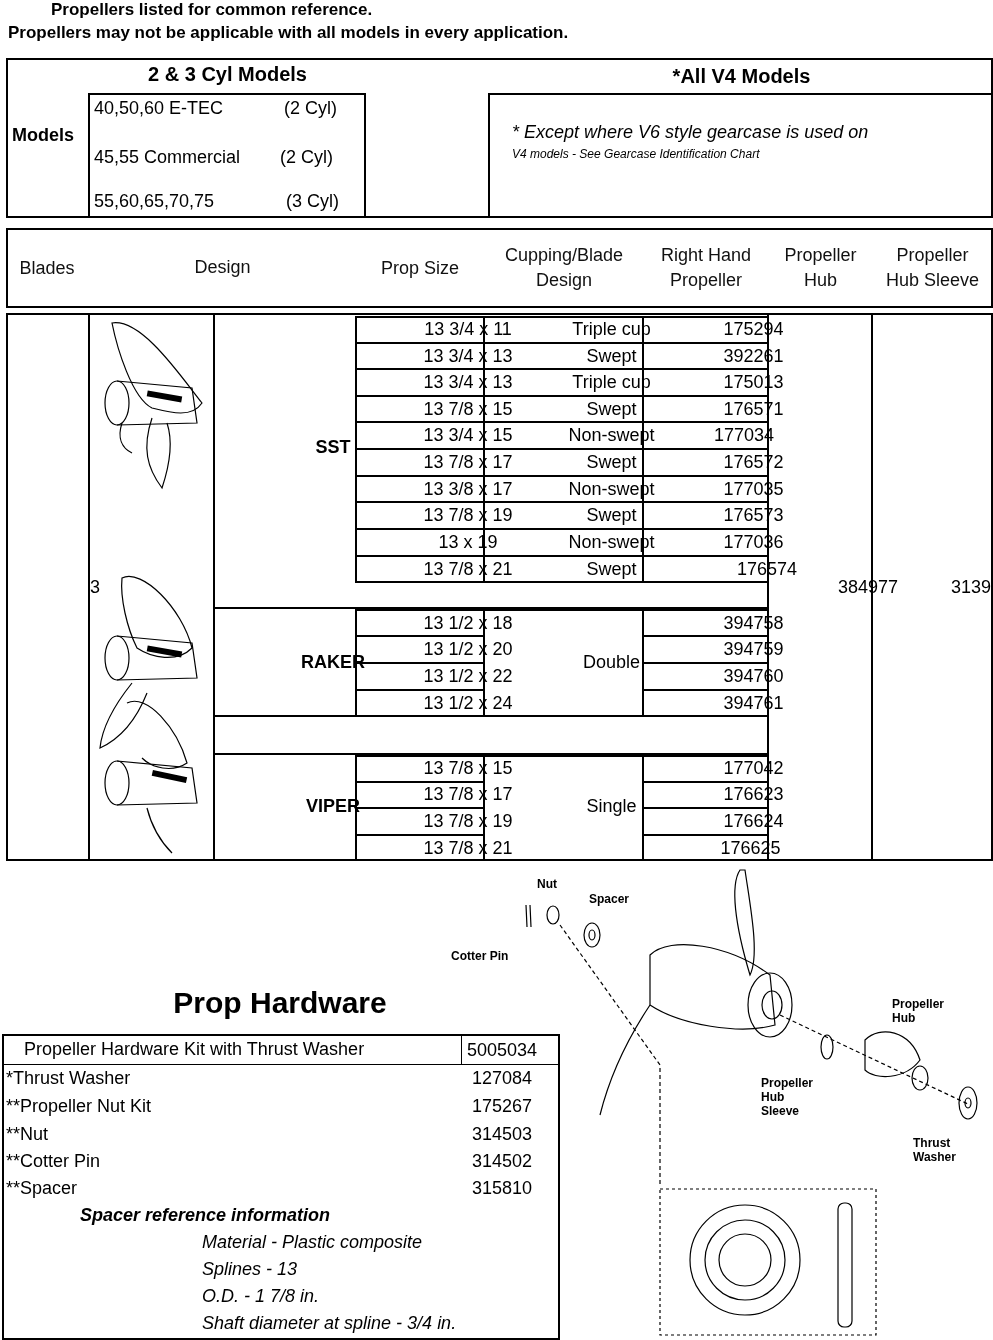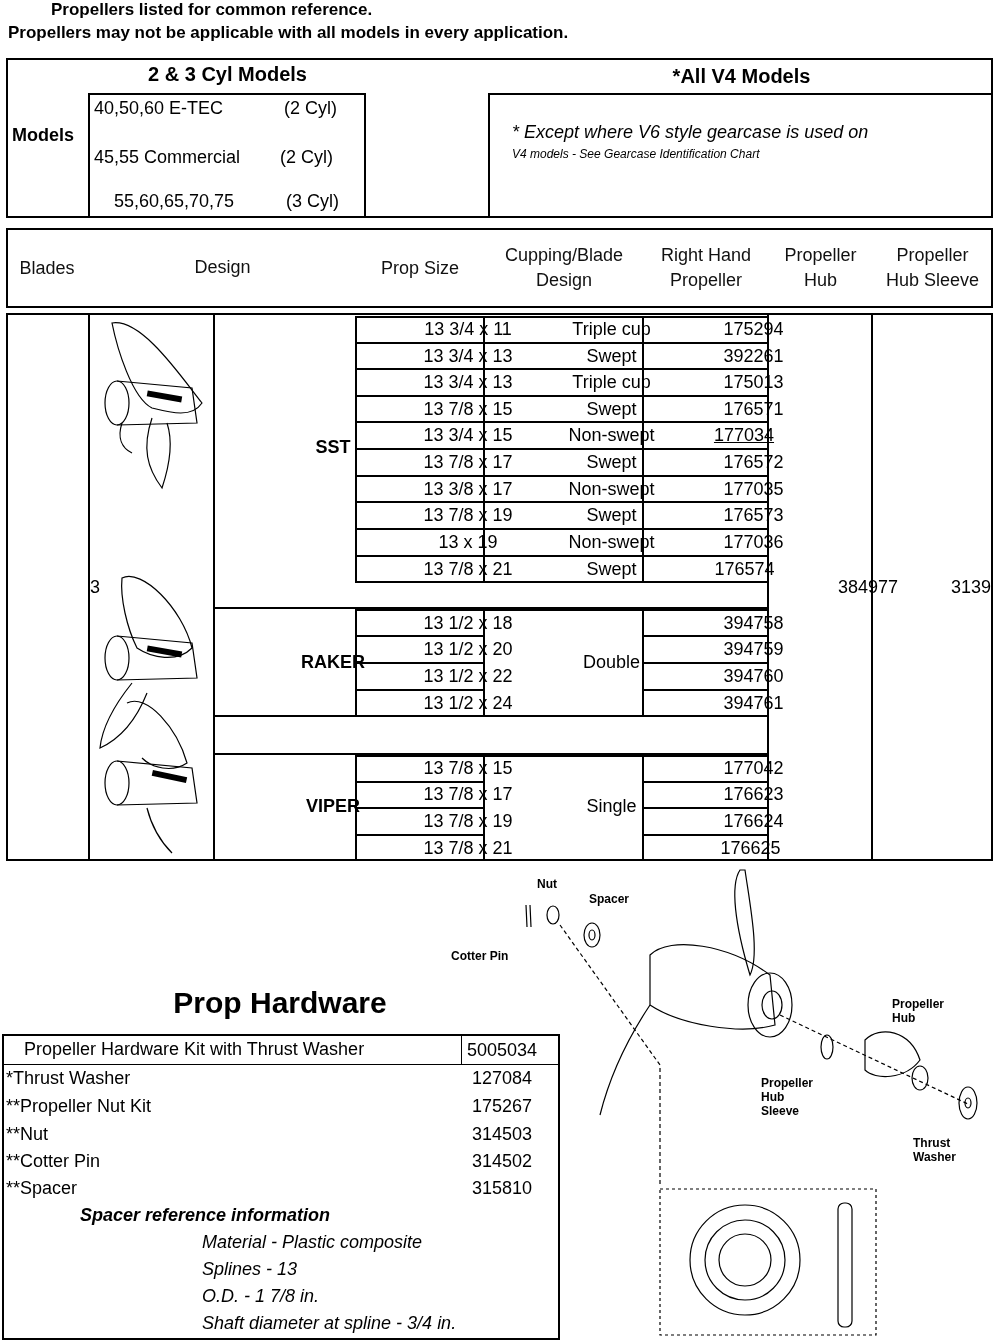--- a/index.html
+++ b/index.html
@@ -30,21 +30,21 @@
   <div class="box" style="left:6px; top:58px; width:987px; height:160px;"></div>
   <div class="abs center" style="left:90px; top:63px; width:275px; font-size:20px; font-weight:bold;">2 &amp; 3 Cyl Models</div>
   <div class="abs" style="left:12px; top:125px; font-size:18px; font-weight:bold;">Models</div>
   <div class="box" style="left:88px; top:93px; width:278px; height:125px;"></div>
   <div class="models-row" style="left:94px; top:98px;">
     <span>40,50,60 E-TEC</span>
   </div>
   <div class="models-row" style="left:284px; top:98px;">(2 Cyl)</div>
   <div class="models-row" style="left:94px; top:147px;">45,55 Commercial</div>
   <div class="models-row" style="left:280px; top:147px;">(2 Cyl)</div>
-  <div class="models-row" style="left:94px; top:191px;margin-left:20px;">55,60,65,70,75</div>
+  <div class="models-row" style="left:94px; top:191px;">55,60,65,70,75</div>
   <div class="models-row" style="left:286px; top:191px;">(3 Cyl)</div>
 
   <div class="abs center" style="left:490px; top:65px; width:503px; font-size:20px; font-weight:bold;">*All V4 Models</div>
   <div class="box" style="left:488px; top:93px; width:505px; height:125px;"></div>
   <div class="abs" style="left:512px; top:122px; font-size:18px; font-style:italic;">* Except where V6 style gearcase is used on</div>
   <div class="abs" style="left:512px; top:147px; font-size:12px; font-style:italic;">V4 models - See Gearcase Identification Chart</div>
 </div>
 
 <div>
 
@@ -120,21 +120,21 @@
     <div class="cell" style="left:644px; top:369px; width:123px;">175013</div>
     <div class="gridline-h" style="left:355px; top:395px; width:414px;"></div>
 
     <div class="cell" style="left:357px; top:396px; width:126px;">13 7/8  x 15</div>
     <div class="cell" style="left:485px; top:396px; width:157px;">Swept</div>
     <div class="cell" style="left:644px; top:396px; width:123px;">176571</div>
     <div class="gridline-h" style="left:355px; top:421px; width:414px;"></div>
 
     <div class="cell" style="left:357px; top:422px; width:126px;">13 3/4 x 15</div>
     <div class="cell" style="left:485px; top:422px; width:157px;">Non-swept</div>
-    <div class="cell" style="left:644px; top:422px; width:104px;text-decoration:underline;">177034</div>
+    <div class="cell" style="left:644px; top:422px; width:104px;">177034</div>
     <div class="gridline-h" style="left:355px; top:448px; width:414px;"></div>
 
     <div class="cell" style="left:357px; top:449px; width:126px;">13 7/8 x 17</div>
     <div class="cell" style="left:485px; top:449px; width:157px;">Swept</div>
     <div class="cell" style="left:644px; top:449px; width:123px;">176572</div>
     <div class="gridline-h" style="left:355px; top:475px; width:414px;"></div>
 
     <div class="cell" style="left:357px; top:476px; width:126px;">13 3/8 x 17</div>
     <div class="cell" style="left:485px; top:476px; width:157px;">Non-swept</div>
     <div class="cell" style="left:644px; top:476px; width:123px;">177035</div>
@@ -145,21 +145,21 @@
     <div class="cell" style="left:644px; top:502px; width:123px;">176573</div>
     <div class="gridline-h" style="left:355px; top:528px; width:414px;"></div>
 
     <div class="cell" style="left:357px; top:529px; width:126px;">13 x 19</div>
     <div class="cell" style="left:485px; top:529px; width:157px;">Non-swept</div>
     <div class="cell" style="left:644px; top:529px; width:123px;">177036</div>
     <div class="gridline-h" style="left:355px; top:555px; width:414px;"></div>
 
     <div class="cell" style="left:357px; top:556px; width:126px;">13 7/8 x 21</div>
     <div class="cell" style="left:485px; top:556px; width:157px;">Swept</div>
-    <div class="cell" style="left:644px; top:556px; width:105px;">176574</div>
+    <div class="cell" style="left:644px; top:556px; width:105px;text-align:right;">176574</div>
   </div>
 
   <div class="cell" style="left:215px; top:649px; width:140px; font-weight:bold;">RAKER</div>
   <div class="box" style="left:355px; top:609px; width:414px; height:108px;"></div>
   <div class="gridline-v" style="left:483px; top:609px; height:108px;"></div>
   <div class="gridline-v" style="left:642px; top:609px; height:108px;"></div>
   <div class="gridline-h" style="left:355px; top:635px; width:129px;"></div>
   <div class="gridline-h" style="left:642px; top:635px; width:127px;"></div>
   <div class="gridline-h" style="left:355px; top:662px; width:129px;"></div>
   <div class="gridline-h" style="left:642px; top:662px; width:127px;"></div>

